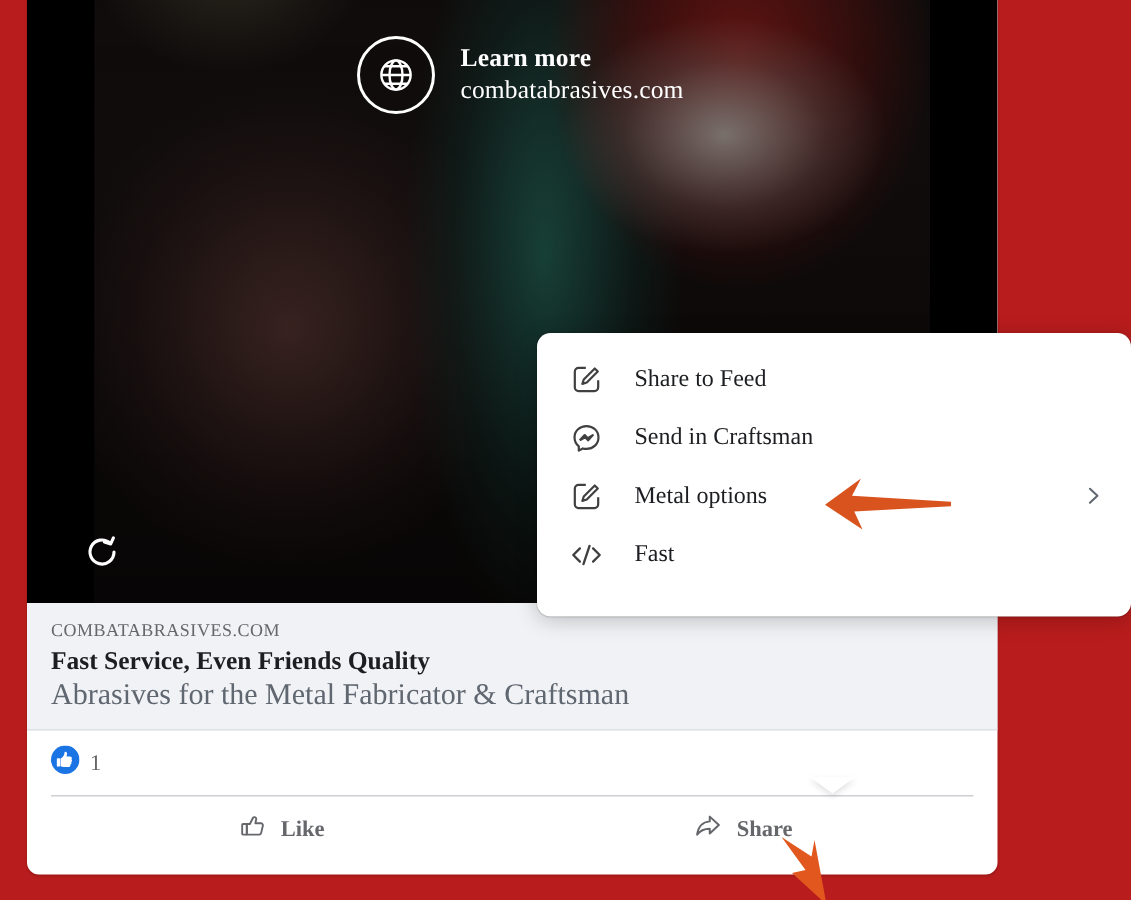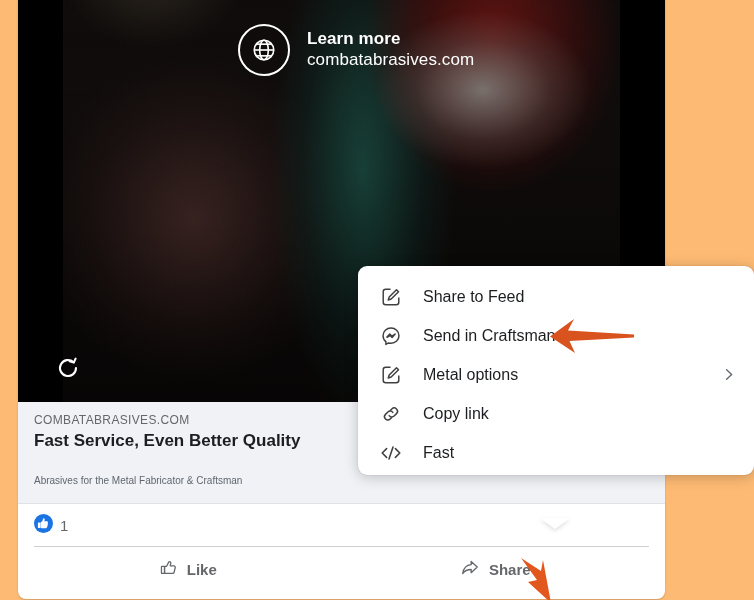--- a/index.html
+++ b/index.html
@@ -13,21 +13,22 @@
     height: 600px;
     font-family: "Liberation Sans", sans-serif;
     overflow: hidden;
     position: relative;
   }
 
   
   #page {
     position: absolute;
     inset: 0;
-    background: #fdba74;
+    background: #b91c1c;
+    font-family: Liberation Serif, serif;
   }
 
   
   #post-card {
     position: absolute;
     left: 18px;
     top: -80px;            
     width: 647px;
     background: #ffffff;
     border-radius: 8px;
@@ -128,23 +129,23 @@
     color: #1c1e21;
     font-size: 17px;
     font-weight: bold;
     line-height: 22px;
     margin-top: 2px;
     white-space: nowrap;
     overflow: hidden;
   }
   #link-description {
     color: #606770;
-    font-size: 10px;
+    font-size: 20px;
     line-height: 21px;
-    margin-top: 18px;
+    margin-top: 1px;
     white-space: nowrap;
     overflow: hidden;
     text-overflow: clip;
   }
 
   
   #reactions-row {
     display: flex;
     align-items: center;
     gap: 7px;
@@ -175,23 +176,22 @@
 
   
   #share-menu {
     position: absolute;
     left: 358px;
     top: 222px;
     width: 396px;
     background: #ffffff;
     border-radius: 9px;
     box-shadow: 0 2px 14px rgba(0,0,0,0.22), 0 0 1px rgba(0,0,0,0.30);
-    padding: 11px 0 3px 0;
+    padding: 11px 0 22px 0;
     z-index: 20;
-    margin-top: 44px;
   }
   #share-menu-tail {
     position: absolute;
     left: 540px;
     top: 518px;
     width: 0;
     height: 0;
     border-left: 15px solid transparent;
     border-right: 15px solid transparent;
     border-top: 11px solid #ffffff;
@@ -265,21 +265,21 @@
       <div id="replay-button">
         <svg width="24" height="24" viewBox="0 0 24 24" fill="none" stroke="#ffffff" stroke-width="2.1" stroke-linecap="round">
           <path d="M20 12a8 8 0 1 1-2.6-5.9"></path>
           <polyline points="19.6,2.6 17.8,6.6 13.6,5.3" stroke-linejoin="round"></polyline>
         </svg>
       </div>
     </div>
 
     <div id="link-preview">
       <div id="link-domain">COMBATABRASIVES.COM</div>
-      <div id="link-title">Fast Service, Even Better Quality</div>
+      <div id="link-title">Fast Service, Even Friends Quality</div>
       <div id="link-description">Abrasives for the Metal Fabricator &amp; Craftsman</div>
     </div>
 
     <div id="reactions-row">
       <span>
         <svg width="19" height="19" viewBox="0 0 20 20">
           <circle cx="10" cy="10" r="10" fill="#1b74e4"></circle>
           <path d="M9.7 4.4c.9-.2 1.6.5 1.6 1.3 0 .7-.35 1.2-.35 2h2.4c.75 0 1.3.6 1.3 1.25 0 .35-.12.6-.3.8.25.22.4.55.4.9 0 .45-.22.8-.55 1 .1.2.16.42.16.64 0 .52-.3.95-.75 1.12.03.13.05.27.05.4 0 .78-.6 1.3-1.4 1.3H9.3c-1.05 0-1.9-.33-2.6-.72V9.1c1.2-.45 2.15-1.6 2.6-2.95.15-.45.2-1.6.4-1.75z" fill="#fff"></path>
           <rect x="4.1" y="8.9" width="2.3" height="5.9" rx="0.5" fill="#fff"></rect>
         </svg>
@@ -347,29 +347,20 @@
         </svg>
       </span>
       <span class="menu-label">Metal options</span>
       <span class="menu-chevron">
         <svg width="15" height="15" viewBox="0 0 24 24" fill="none" stroke="#606770" stroke-width="2.2" stroke-linecap="round" stroke-linejoin="round">
           <polyline points="9,4.5 17,12 9,19.5"></polyline>
         </svg>
       </span>
     </div>
 
-    <div class="menu-item">
-      <span class="menu-icon">
-        <svg width="22" height="22" viewBox="0 0 24 24" fill="none" stroke="#404040" stroke-width="1.6" stroke-linecap="round">
-          <path d="M10 13.8a3.6 3.6 0 0 0 5.4.4l2.6-2.6a3.6 3.6 0 1 0-5.1-5.1l-1.5 1.5"></path>
-          <path d="M14 10.2a3.6 3.6 0 0 0-5.4-.4L6 12.4a3.6 3.6 0 1 0 5.1 5.1l1.5-1.5"></path>
-        </svg>
-      </span>
-      <span class="menu-label">Copy link</span>
-    </div>
 
     <div class="menu-item">
       <span class="menu-icon">
         <svg width="24" height="22" viewBox="0 0 26 24" fill="none" stroke="#404040" stroke-width="1.7" stroke-linecap="round" stroke-linejoin="round">
           <polyline points="8.2,7.2 3.4,12 8.2,16.8"></polyline>
           <line x1="15.2" y1="5.4" x2="10.8" y2="18.6"></line>
           <polyline points="17.8,7.2 22.6,12 17.8,16.8"></polyline>
         </svg>
       </span>
       <span class="menu-label">Fast</span>

